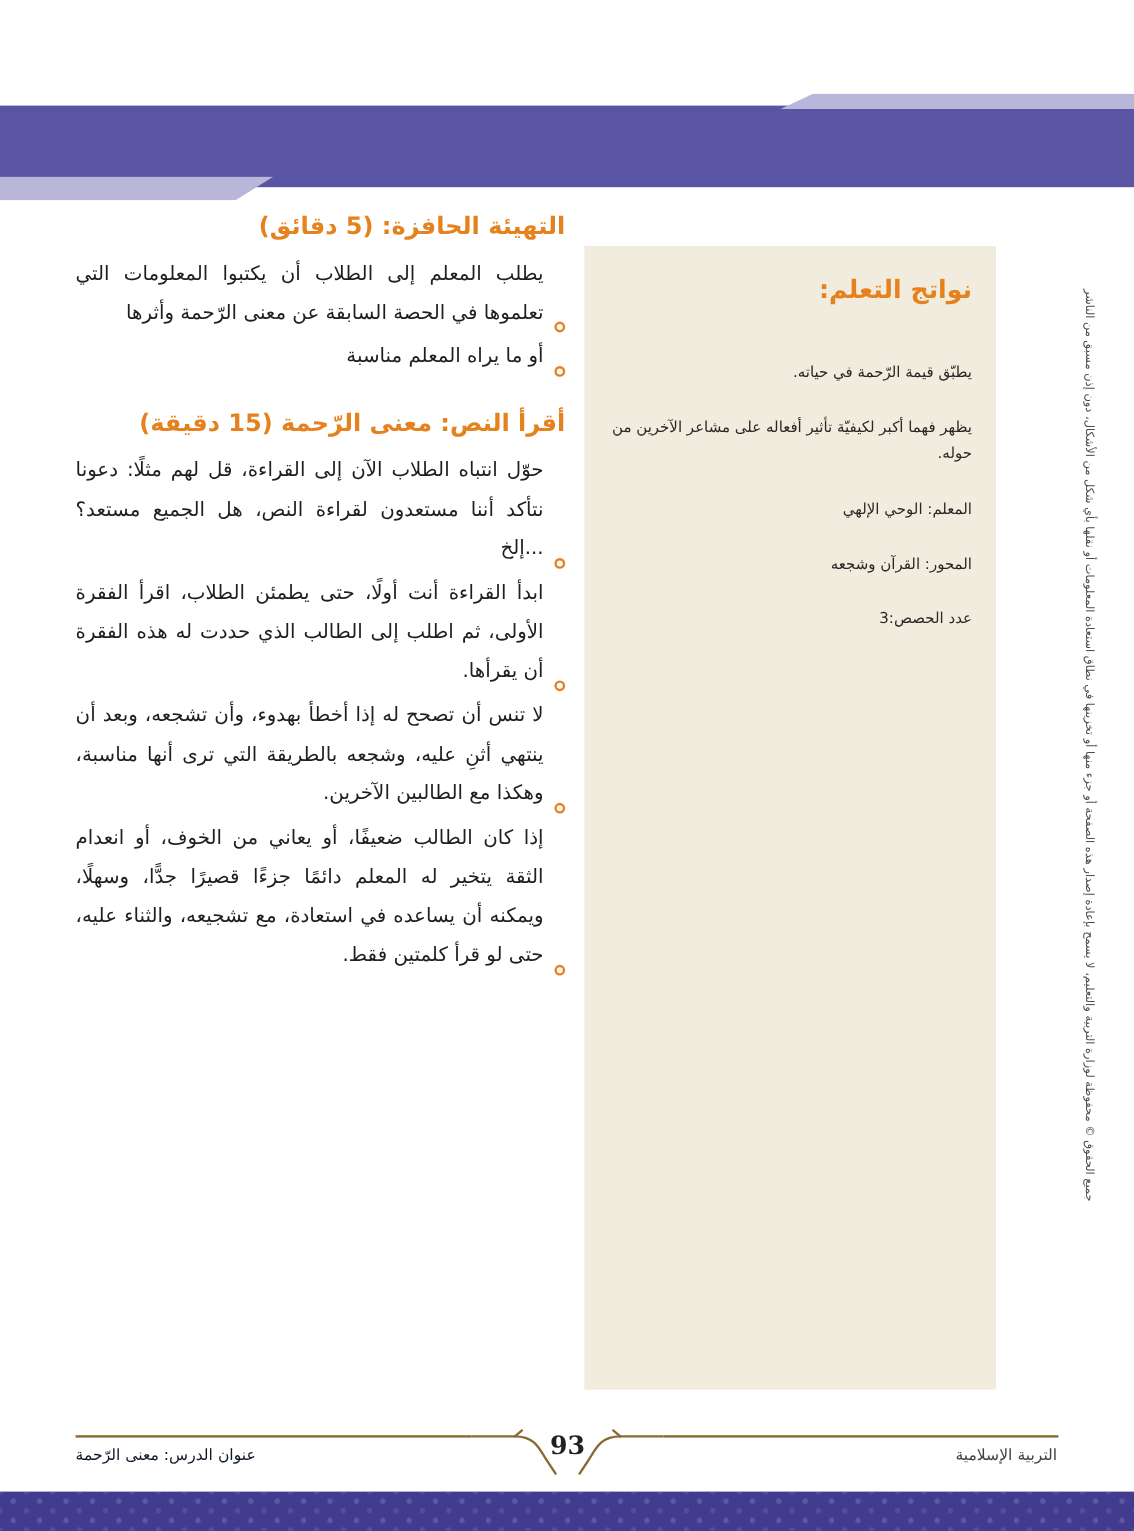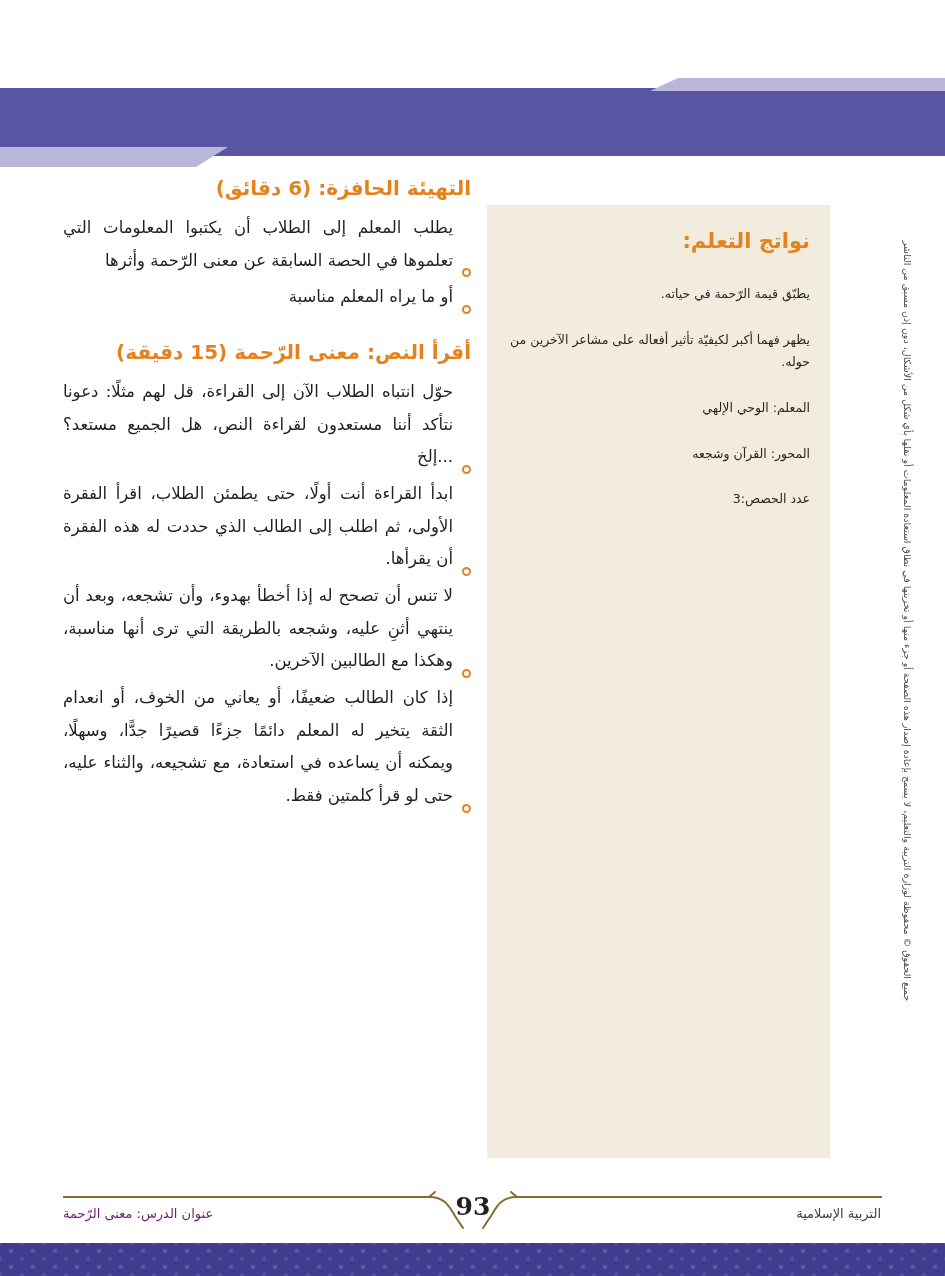--- a/index.html
+++ b/index.html
@@ -31,21 +31,21 @@
     clip-path:polygon(0 0,100% 0,calc(100% - 32px) 100%,0 100%);
   }
   
   .outcomes-panel{
     position:absolute;top:205px;left:487px;width:343px;height:953px;
     background:var(--panel-beige,#f2ecdf);
     padding:24px 20px 20px 16px;
   }
   .panel-title{
     color:var(--accent-orange,#e5821e);
-    font-size:21px;font-weight:bold;margin-bottom:30px;
+    font-size:21px;font-weight:bold;margin-bottom:46px;
   }
   .outcome,.meta-line{
     font-size:12.5px;color:#2c2627;line-height:1.75;margin-bottom:24px;
   }
   
   .lesson-body{
     position:absolute;top:176px;left:63px;width:408px;
     color:var(--ink,#221e1f);
   }
   .section-heading{
@@ -63,26 +63,26 @@
     flex:1 1 auto;font-size:16.5px;line-height:1.98;
     text-align:justify;text-align-last:right;color:var(--ink,#221e1f);
   }
   
   .footer-rule{position:absolute;top:1196px;height:2px;background:var(--footer-gold,#8a6a33);}
   .footer-rule.left{left:63px;width:330px;}
   .footer-rule.right{left:553px;width:329px;}
   .badge-svg{position:absolute;top:1186px;left:393px;width:160px;height:52px;}
   .page-number{
     position:absolute;top:1192px;left:393px;width:160px;
-    text-align:center;font-size:25px;color:#231f20;font-weight:bold;
+    text-align:center;font-size:21px;color:#231f20;font-weight:bold;
     font-family:"DejaVu Serif",serif;
   }
   .footer-lesson-title{
     position:absolute;top:1206px;left:63px;max-width:330px;
-    font-size:13px;color:#701a75;direction:rtl;text-align:left;
+    font-size:13px;color:#0f172a;direction:rtl;text-align:left;
   }
   .footer-subject{
     position:absolute;top:1206px;right:64px;
     font-size:13px;color:#404040;
   }
   
   .bottom-band{
     position:absolute;bottom:0;left:0;width:100%;height:33px;
     background-color:var(--bottom-band-purple,#423c91);
     background-image:
@@ -113,21 +113,21 @@
     <p class="outcome">يطبّق قيمة الرّحمة في حياته.</p>
     <p class="outcome">يظهر فهما أكبر لكيفيّة تأثير أفعاله على مشاعر الآخرين من حوله.</p>
     <p class="meta-line">المعلم: الوحي الإلهي</p>
     <p class="meta-line">المحور: القرآن وشجعه</p>
     <p class="meta-line">عدد الحصص:3</p>
   </aside>
 
   <main class="lesson-body">
 
     <section class="section">
-      <h2 class="section-heading">التهيئة الحافزة: (6 دقائق)</h2>
+      <h2 class="section-heading">التهيئة الحافزة: (5 دقائق)</h2>
 
       <div class="bullet">
         <span class="bullet-icon"></span>
         <p class="bullet-text">يطلب المعلم إلى الطلاب أن يكتبوا المعلومات التي تعلموها في الحصة السابقة عن معنى الرّحمة وأثرها</p>
       </div>
       <div class="bullet">
         <span class="bullet-icon"></span>
         <p class="bullet-text">أو ما يراه المعلم مناسبة</p>
       </div>
     </section>

